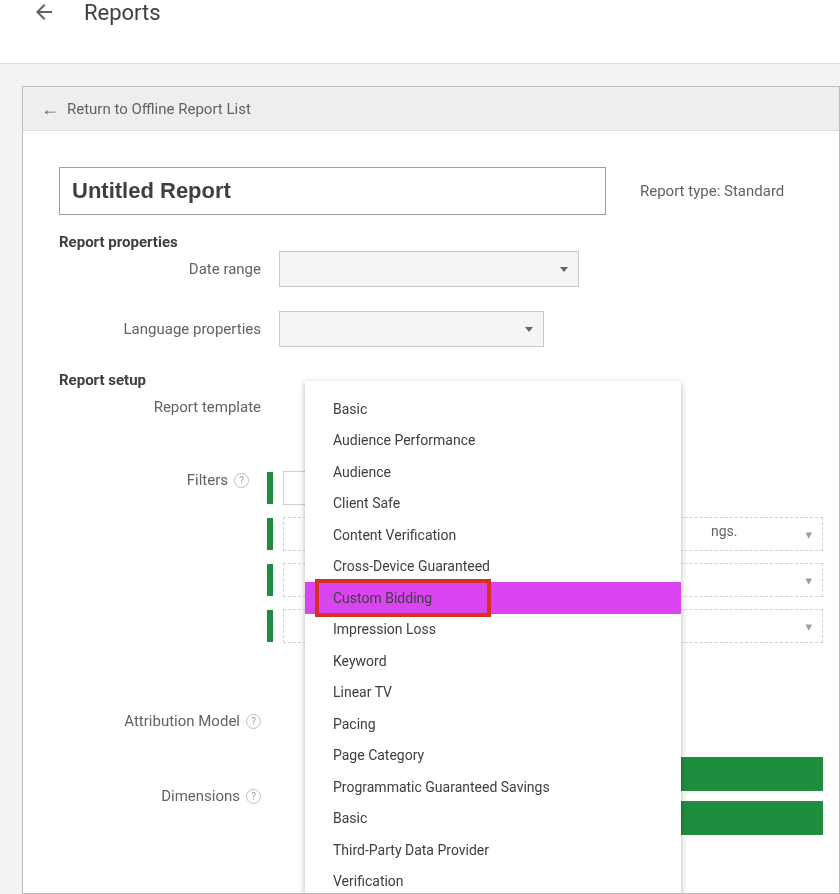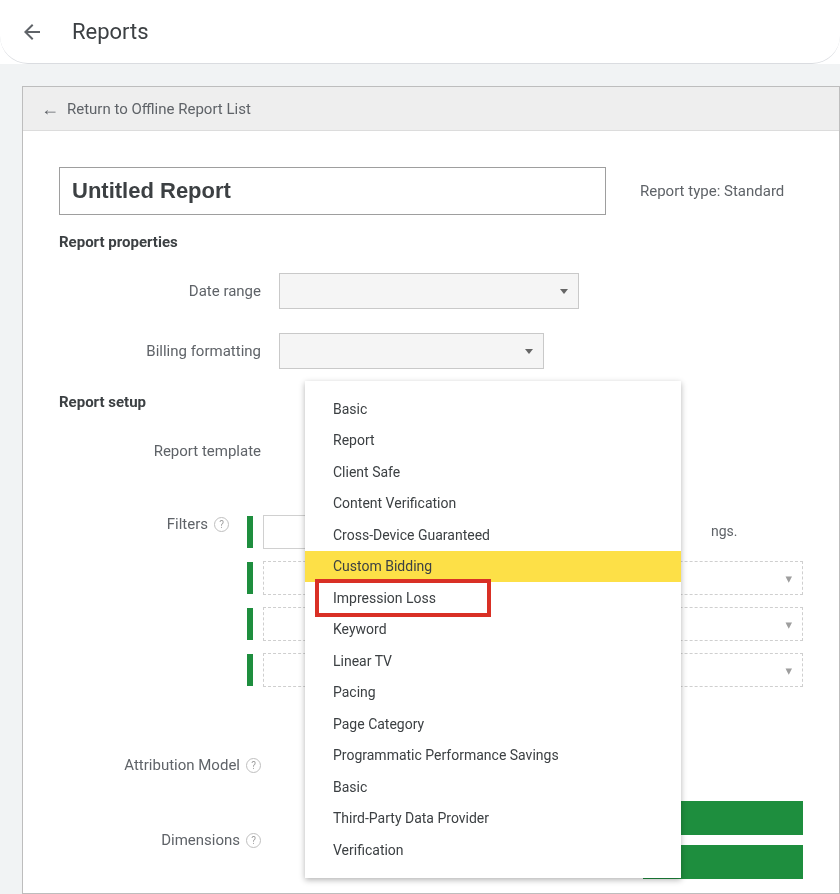--- a/index.html
+++ b/index.html
@@ -1,22 +1,22 @@
 <!DOCTYPE html>
 <html><head>
 <meta charset="utf-8">
 <style>
   * { box-sizing: border-box; margin: 0; padding: 0; }
   html, body { width: 840px; height: 894px; overflow: hidden; }
   body { font-family: Roboto, Arial, sans-serif; color: #202124; background: #fff; }
 
   
   .appbar {
-    height: 64px; display: flex; align-items: center; gap: 28px;
-    padding: 0 20px; border-bottom: 1px solid #dadce0; border-radius: 28px;
+    height: 64px; display: flex; align-items: flex-start; gap: 28px;
+    padding: 0 32px; border-bottom: 1px solid #dadce0;
   }
   .appbar .back { width: 24px; height: 24px; color: #5f6368; display:flex;align-items:center;justify-content:center; cursor:pointer;}
   .appbar h1 { font-size: 22px; font-weight: 400; color: #3c4043; }
 
   
   .stage { background: #f1f3f4; height: calc(894px - 64px); padding-top: 22px; padding-left: 22px; }
 
   
   .card {
     width: 818px; height: 808px; background:#fff; border:1px solid #bdbdbd;
@@ -24,33 +24,33 @@
   }
 
   
   .crumb {
     height: 44px; background:#eeeeee; border-bottom:1px solid #dcdcdc;
     display:flex; align-items:center; padding:0 18px;
     font-size:15px; color:#5f6368; gap:8px; cursor:pointer;
   }
   .crumb .arrow-left { font-size:18px; line-height:1; }
 
-  .body { padding: 36px 36px 0 36px; position:relative; }
+  .body { padding: 36px 16px 0 36px; position:relative; }
 
   
   .title-row { display:flex; align-items:center; gap:34px; }
   .title-input {
     width: 547px; height: 48px; border:1px solid #9e9e9e; padding:0 12px;
     font-size:22px; font-weight:700; color:#3c4043; outline:none;
   }
   .rtype { font-size:15px; color:#5f6368; }
 
   .section-h { font-size:15px; font-weight:700; color:#3c4043; margin-top:18px; }
 
-  .form { margin-top:22px; }
+  .form { }
   .row { display:flex; align-items:center; min-height:36px; margin-bottom:24px; }
   .row .lab {
     width: 220px; text-align:right; padding-right:18px;
     font-size:15px; color:#5f6368; display:flex; justify-content:flex-end; align-items:center; gap:6px;
   }
   .help {
     width:15px; height:15px; border:1px solid #bfbfbf; border-radius:50%;
     font-size:10px; color:#9e9e9e; display:inline-flex; align-items:center; justify-content:center;
     cursor:default;
   }
@@ -70,21 +70,21 @@
   }
   .filter-wide { width:540px; border-style:dashed; border-color:#cfcfcf; }
   .filter-wide .caret-sm { font-size:13px; color:#9e9e9e; }
   .green-bar {
     height:34px; background:#1e8e3e; width:160px;
   }
   .menu-item {
     height:31.5px; display:flex; align-items:center; padding:0 28px;
     font-size:14px; color:#3c4043; cursor:pointer; position:relative;
   }
-  .menu-item.selected { background:#fde047; }
+  .menu-item.selected { background:#d946ef; }
   .highlight-box {
     position:absolute; border:4px solid #d93025; pointer-events:none;
     left:293px; top:527px; width:172px; height:36px; z-index:60;
   }
   
   .peek { position:absolute; font-size:14px; color:#5f6368; z-index:10; }
 </style>
 </head>
 <body>
 
@@ -117,21 +117,21 @@
       <div class="section-h">Report properties</div>
 
       <div class="form">
         <div class="row">
           <div class="lab">Date range</div>
           <div class="select">
               <span class="caret"></span>
             </div>
         </div>
         <div class="row">
-          <div class="lab">Billing formatting</div>
+          <div class="lab">Language properties</div>
           <div class="select small">
               <span class="caret"></span>
             </div>
         </div>
       </div>
 
       <div class="section-h" style="margin-top:18px">Report setup</div>
 
       <div class="form">
         <div class="row" style="margin-bottom:46px">
@@ -189,31 +189,32 @@
 
       </div>
     </div>
 
     <span class="peek" style="left:688px; top:436px;">ngs.</span>
 
     <div id="dropdown-menu" style="
          position:absolute; left:282px; top:294px; width:376px; background:#fff;
          box-shadow:0 2px 6px rgba(0,0,0,.3); padding:12px 0; z-index:50;">
     <div class="menu-item">Basic</div>
-        <div class="menu-item">Report</div>
+        <div class="menu-item">Audience Performance</div>
+        <div class="menu-item">Audience</div>
         <div class="menu-item">Client Safe</div>
         <div class="menu-item">Content Verification</div>
         <div class="menu-item">Cross-Device Guaranteed</div>
         <div class="menu-item selected">Custom Bidding</div>
         <div class="menu-item">Impression Loss</div>
         <div class="menu-item">Keyword</div>
         <div class="menu-item">Linear TV</div>
         <div class="menu-item">Pacing</div>
         <div class="menu-item">Page Category</div>
-        <div class="menu-item">Programmatic Performance Savings</div>
+        <div class="menu-item">Programmatic Guaranteed Savings</div>
         <div class="menu-item">Basic</div>
         <div class="menu-item">Third-Party Data Provider</div>
         <div class="menu-item">Verification</div>
       </div>
 
     <div class="highlight-box" style="left:292px; top:492px; width:176px; height:38px;"></div>
 
   </div>
 </div>
 

